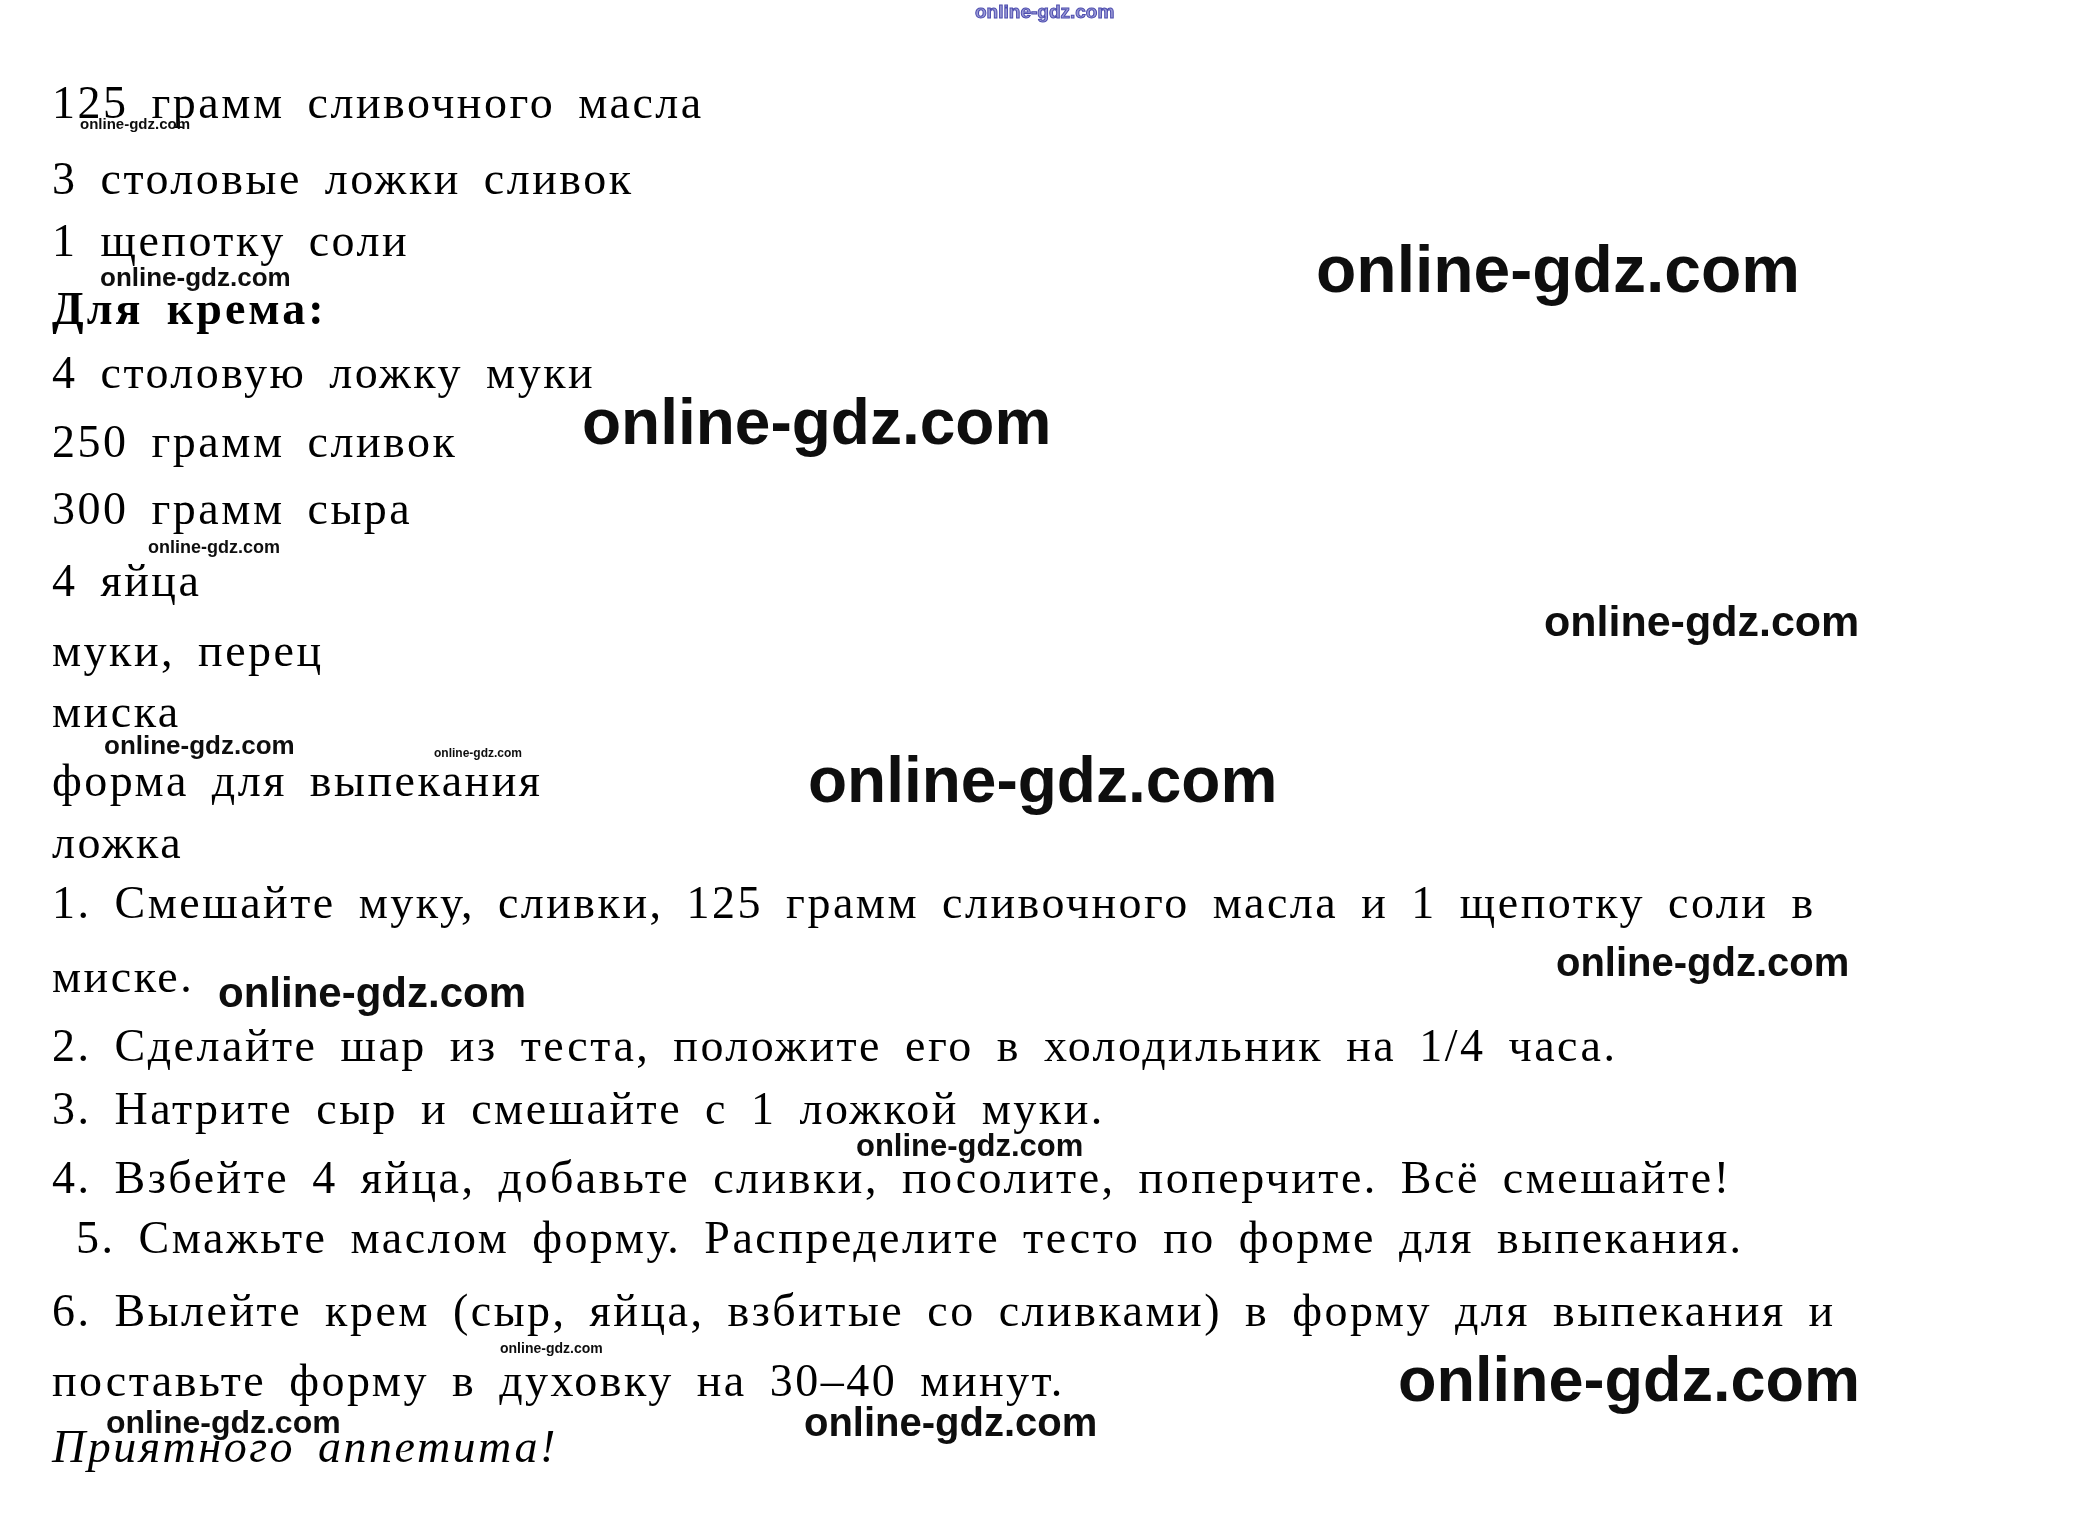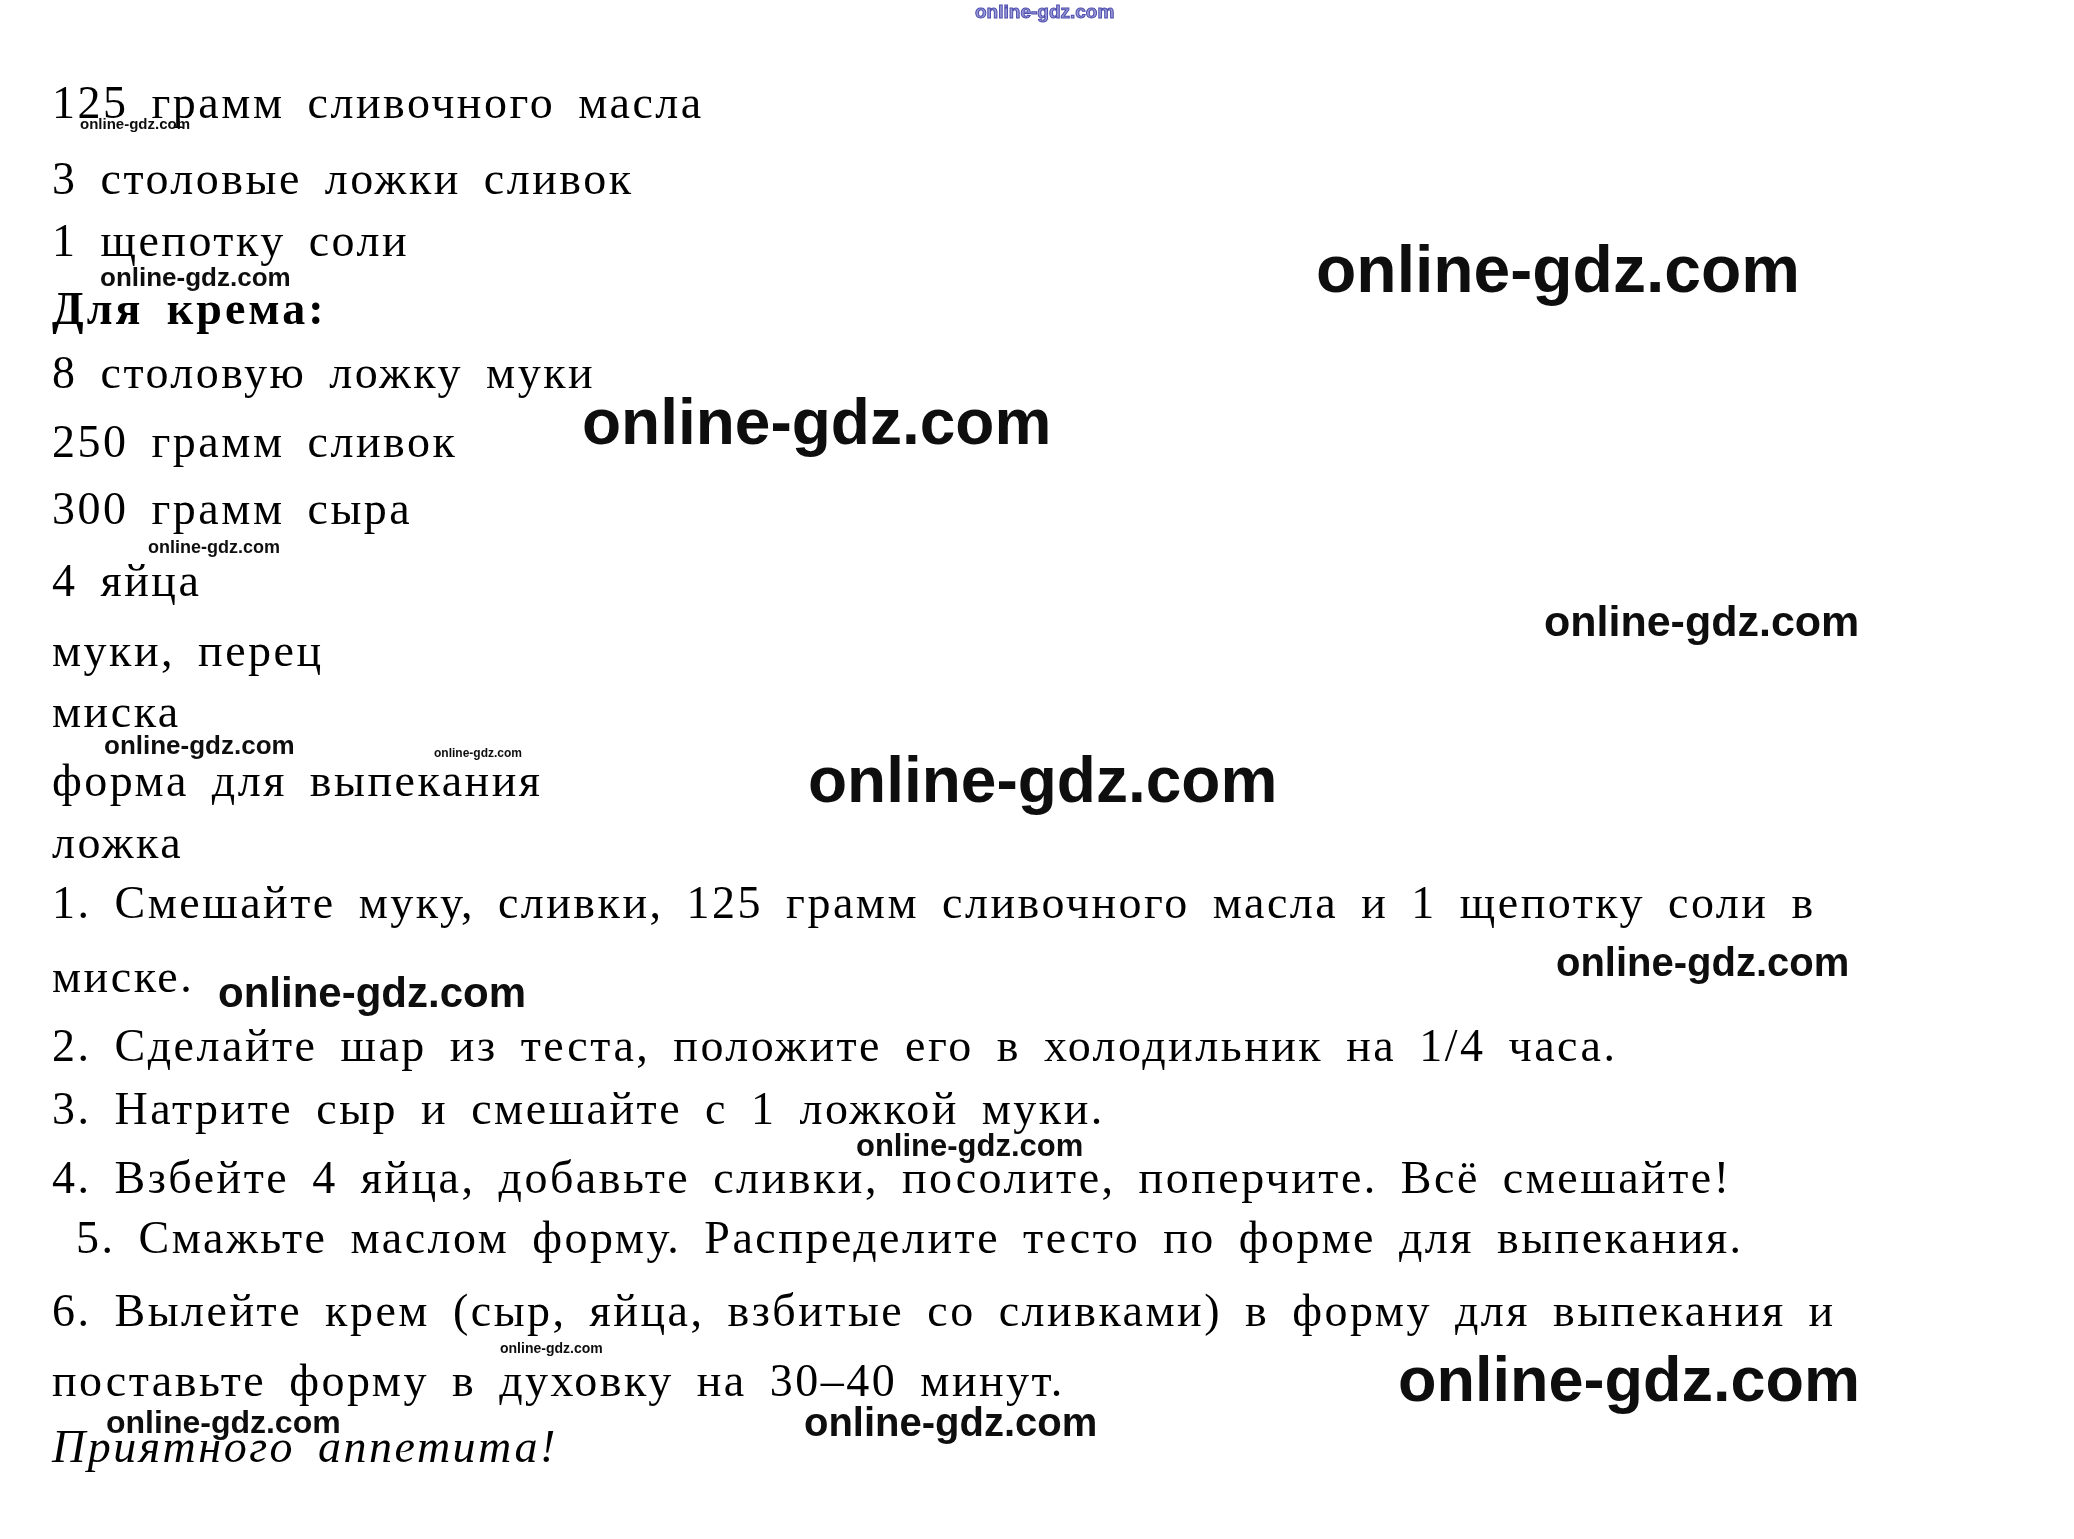--- a/index.html
+++ b/index.html
@@ -45,21 +45,21 @@
 </style>
 </head>
 <body>
 
 <div id="page">
   <div id="text-layer">
       <div class="line" style="left: 52px; top: 80px;">125 грамм сливочного масла</div>
       <div class="line" style="left: 52px; top: 156px;">3 столовые ложки сливок</div>
       <div class="line" style="left: 52px; top: 218px;">1 щепотку соли</div>
       <div class="line bold" style="left: 52px; top: 286px;">Для крема:</div>
-      <div class="line" style="left: 52px; top: 350px;">8 столовую ложку муки</div>
+      <div class="line" style="left: 52px; top: 350px;">4 столовую ложку муки</div>
       <div class="line" style="left: 52px; top: 419px;">250 грамм сливок</div>
       <div class="line" style="left: 52px; top: 486px;">300 грамм сыра</div>
       <div class="line" style="left: 52px; top: 558px;">4 яйца</div>
       <div class="line" style="left: 52px; top: 628px;">муки, перец</div>
       <div class="line" style="left: 52px; top: 689px;">миска</div>
       <div class="line" style="left: 52px; top: 758px;">форма для выпекания</div>
       <div class="line" style="left: 52px; top: 820px;">ложка</div>
       <div class="line" style="left: 52px; top: 880px;">1. Смешайте муку, сливки, 125 грамм сливочного масла и 1 щепотку соли в</div>
       <div class="line" style="left: 52px; top: 954px; text-align: right;">миске.</div>
       <div class="line" style="left: 52px; top: 1023px;">2. Сделайте шар из теста, положите его в холодильник на 1/4 часа.</div>

